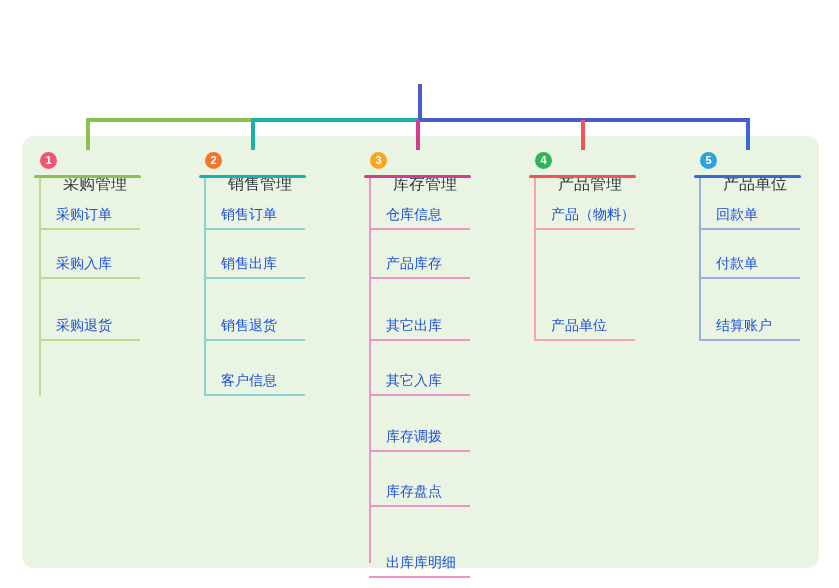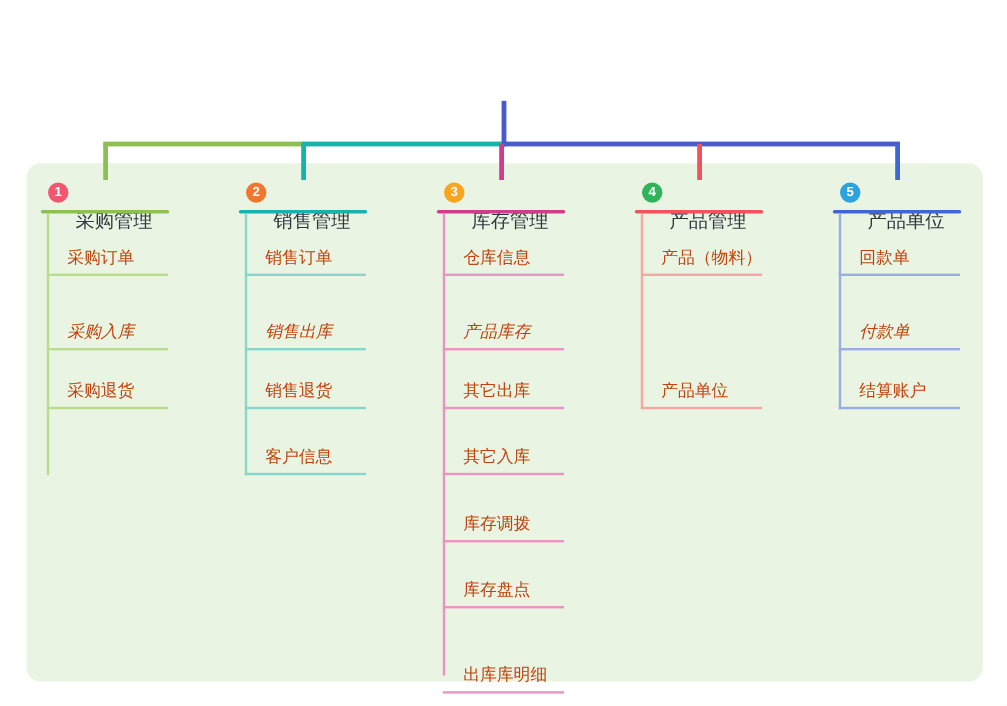--- a/index.html
+++ b/index.html
@@ -77,25 +77,25 @@
   .title-underline {
     position: absolute; left: 0; bottom: 0;
     width: 107px; height: 3px; border-radius: 2px;
     background: var(--line_color);
   }
 
   .vline { position: absolute; left: 5px; top: 41px; width: 2px; background: var(--light_line_color); }
   .v3 { height: 163px; } .v4 { height: 218px; } .v7 { height: 385px; }
 
   .item { position: absolute; left: 0; width: 150px; height: 26px; cursor: pointer; }
-  .r0 { top: 67px; } .r1 { top: 129px; font-style: italic; } .r2 { top: 177.8px; } .r3 { top: 233.2px; }
+  .r0 { top: 67px; } .r1 { top: 116px; } .r2 { top: 177.8px; } .r3 { top: 233.2px; }
   .r4 { top: 288.6px; } .r5 { top: 344px; } .r6 { top: 399.4px; margin-top: 16px; }
   .item-label {
     position: absolute; left: 22px; bottom: 6px;
-    font-size: 14px; color: #c2410c; white-space: nowrap;
+    font-size: 14px; color: #1d4ed8; white-space: nowrap;
   }
   .item-underline {
     position: absolute; left: 5px; bottom: 0;
     width: 101px; height: 2px;
     background: var(--light_line_color);
   }
 </style>
 </head>
 <body>
 

